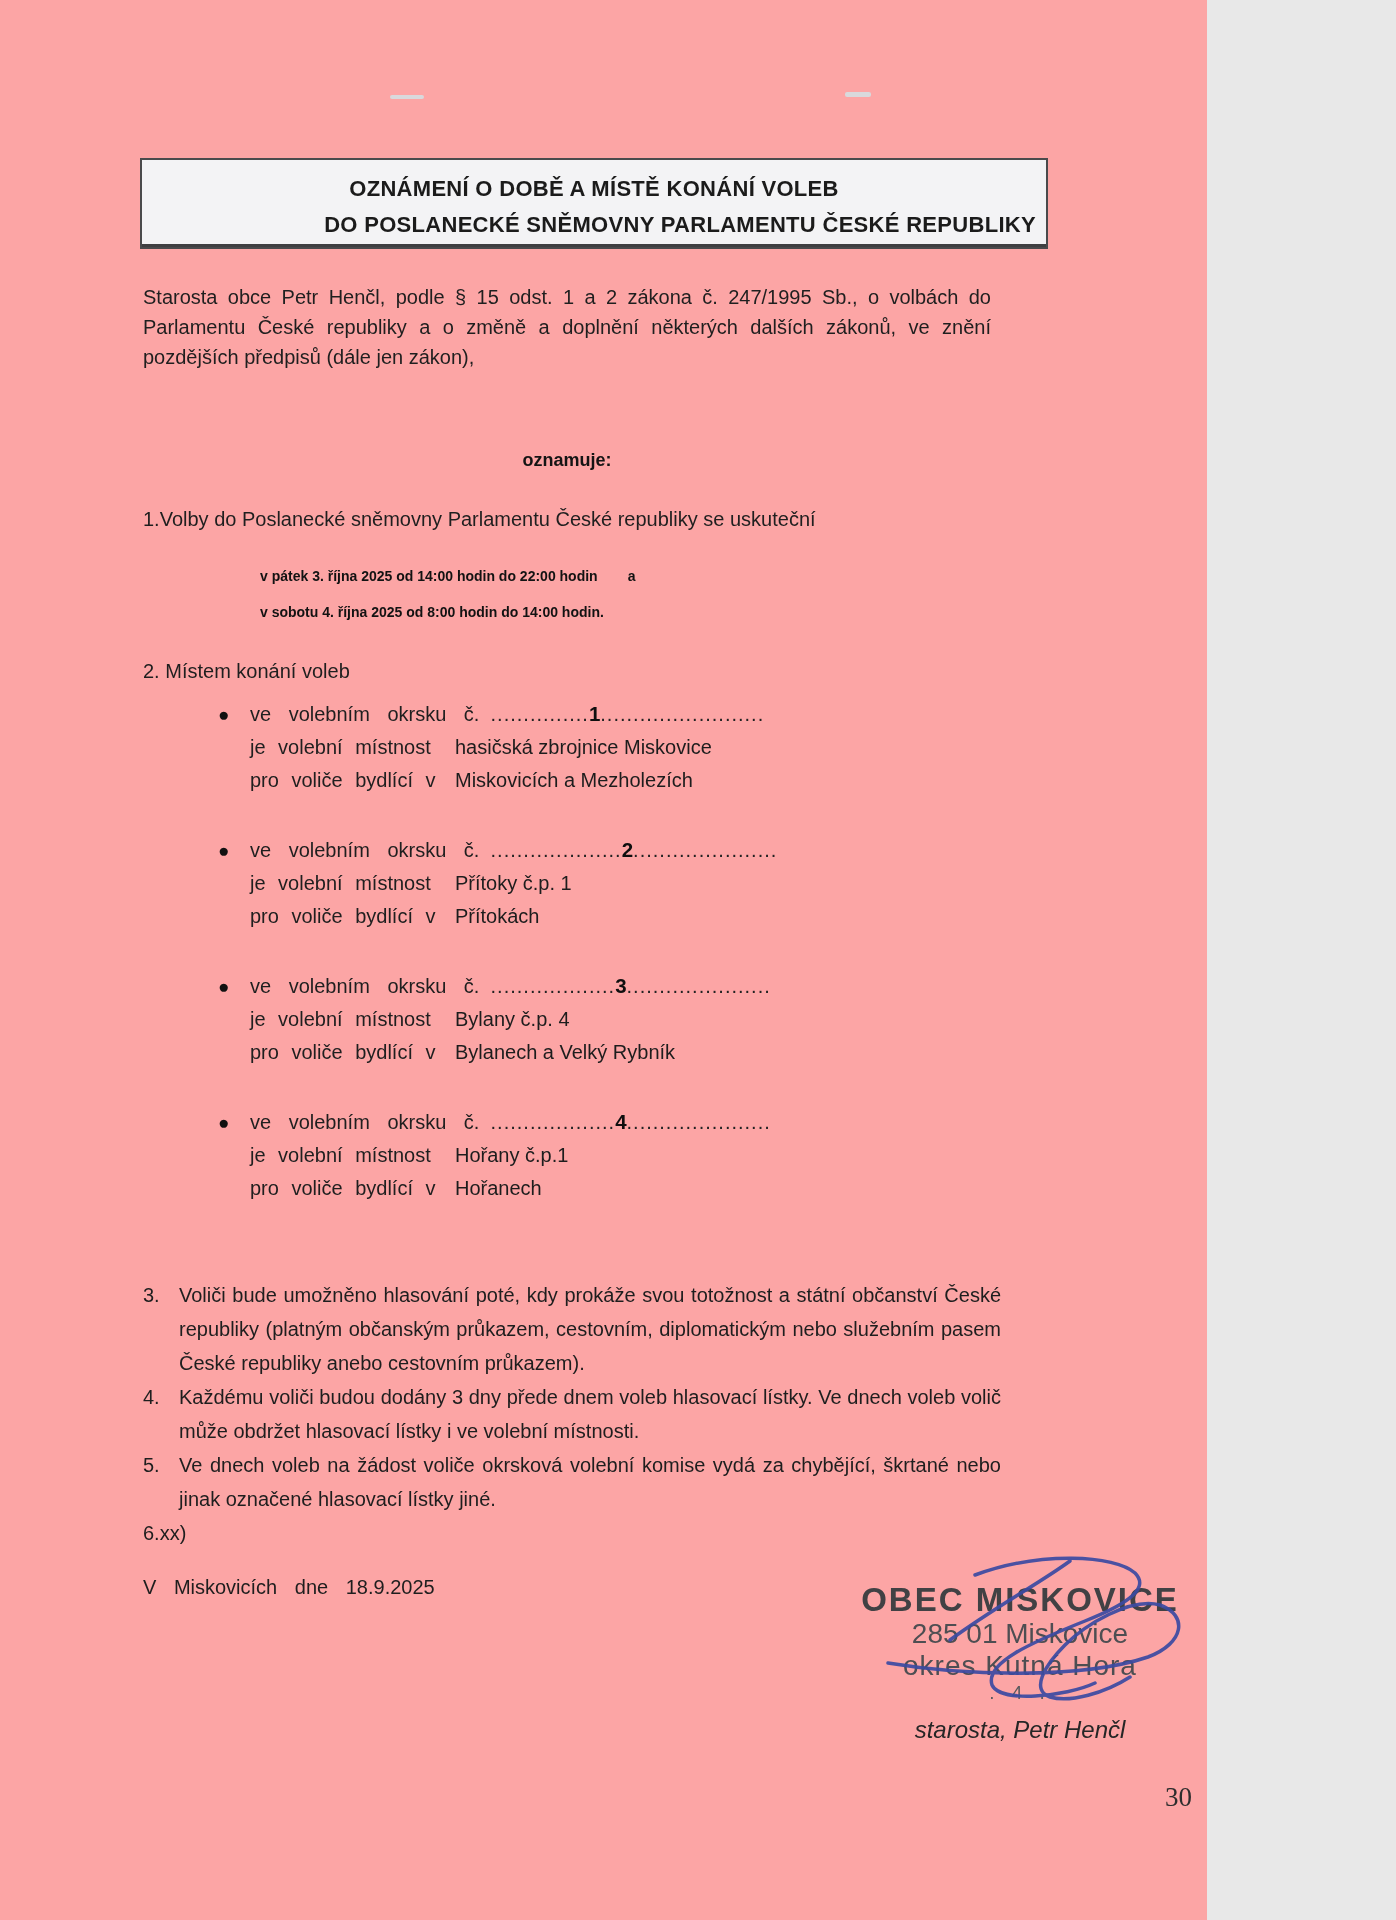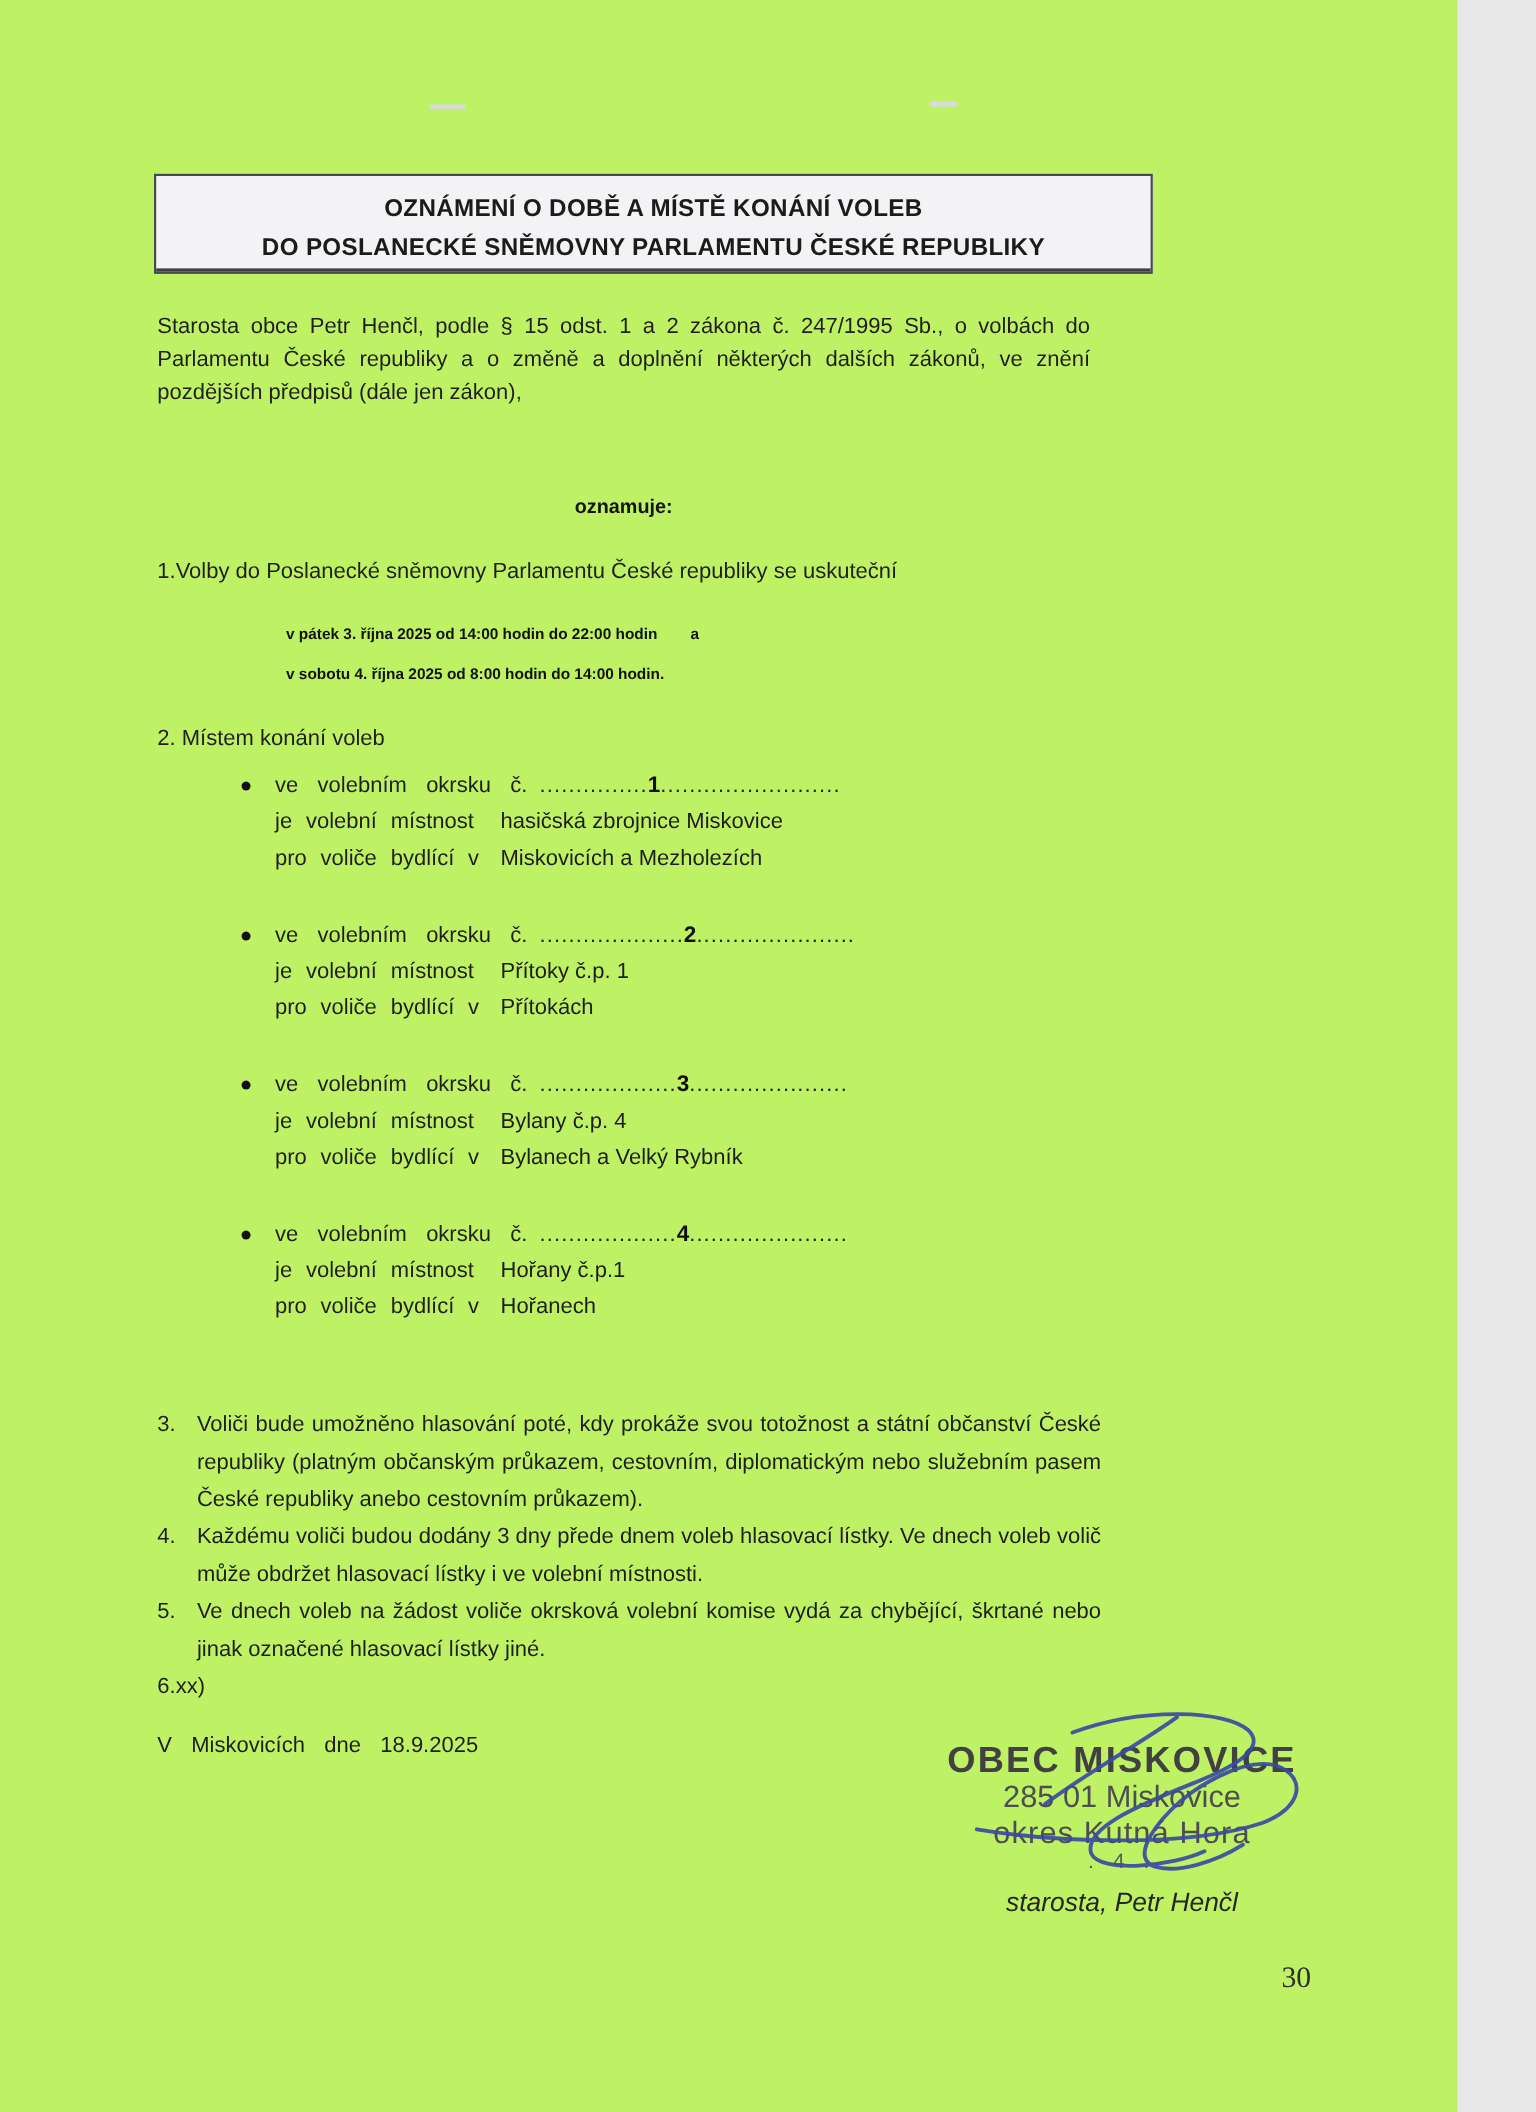--- a/index.html
+++ b/index.html
@@ -1,43 +1,43 @@
 <!DOCTYPE html>
 <html><head>
 <meta charset="utf-8">
 <style>
   html,body { margin:0; padding:0; background:#e8e8e8; }
   .sheet {
     position:relative;
-    width:1312px; height:1920px;
-    background:#bef264;
+    width:1207px; height:1920px;
+    background:#fca5a5;
     font-family:"Liberation Sans", sans-serif;
     color:#222;
     font-size:20px;
     overflow:hidden;
-    padding-left:13px;
   }
   
   .artifact { position:absolute; background:#d9d9dc; border-radius:2px; }
 
   
   .title-box {
     position:absolute; left:140px; top:158px; width:904px;
     background:#f3f3f5;
     border:2px solid #4a4a4c;
     text-align:center;
   }
   .title-line1 {
     font-weight:bold; font-size:22px; color:#1b1b1b;
     padding:16px 10px 8px 10px; letter-spacing:0.3px;
   }
   .title-line2 {
     font-weight:bold; font-size:22px; color:#1b1b1b;
     padding:2px 10px 6px 10px; letter-spacing:0.3px;
     border-bottom:3px solid #3f3f41;
+    text-align:right;
   }
 
   
   .intro {
     position:absolute; left:143px; top:282px; width:848px;
     line-height:30px; text-align:justify; color:#1f1f1f;
   }
 
   
   .announce {

